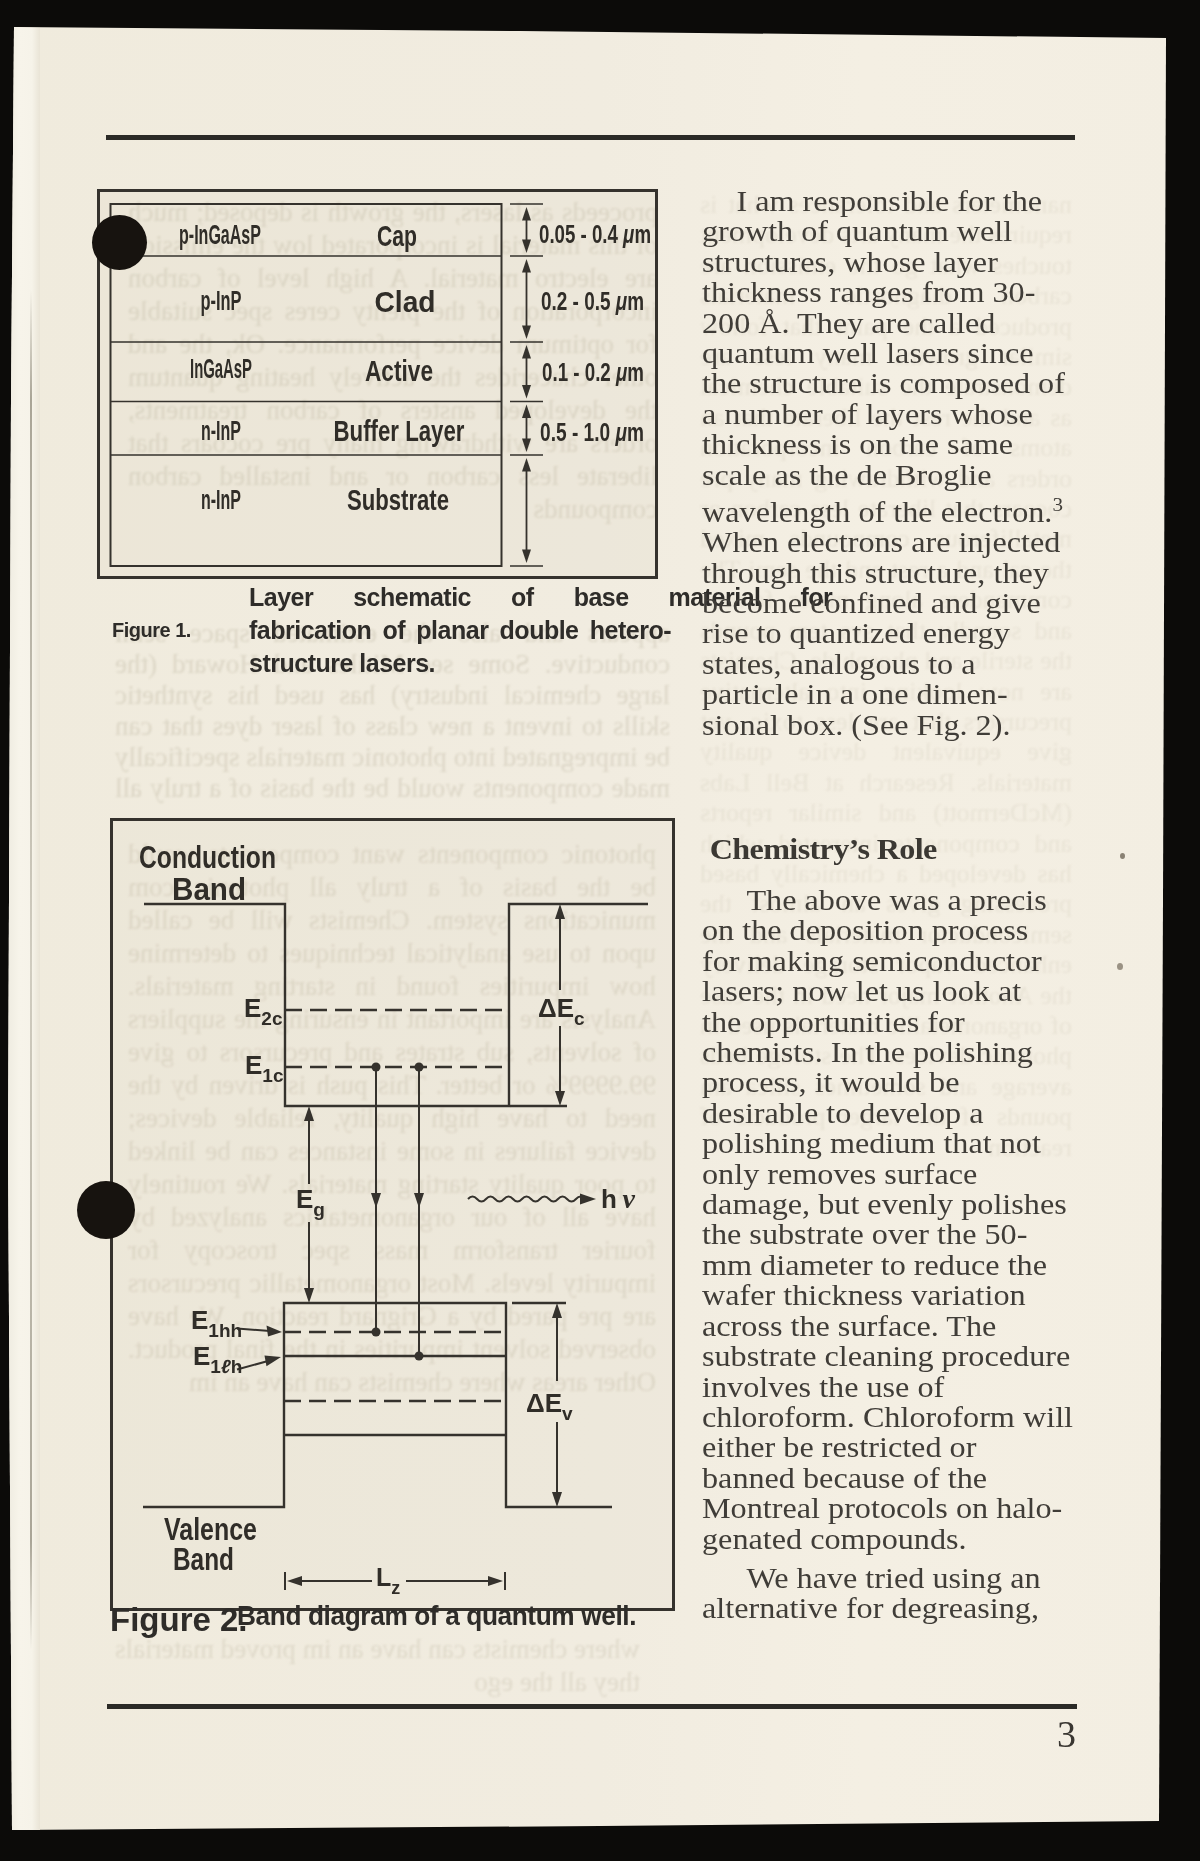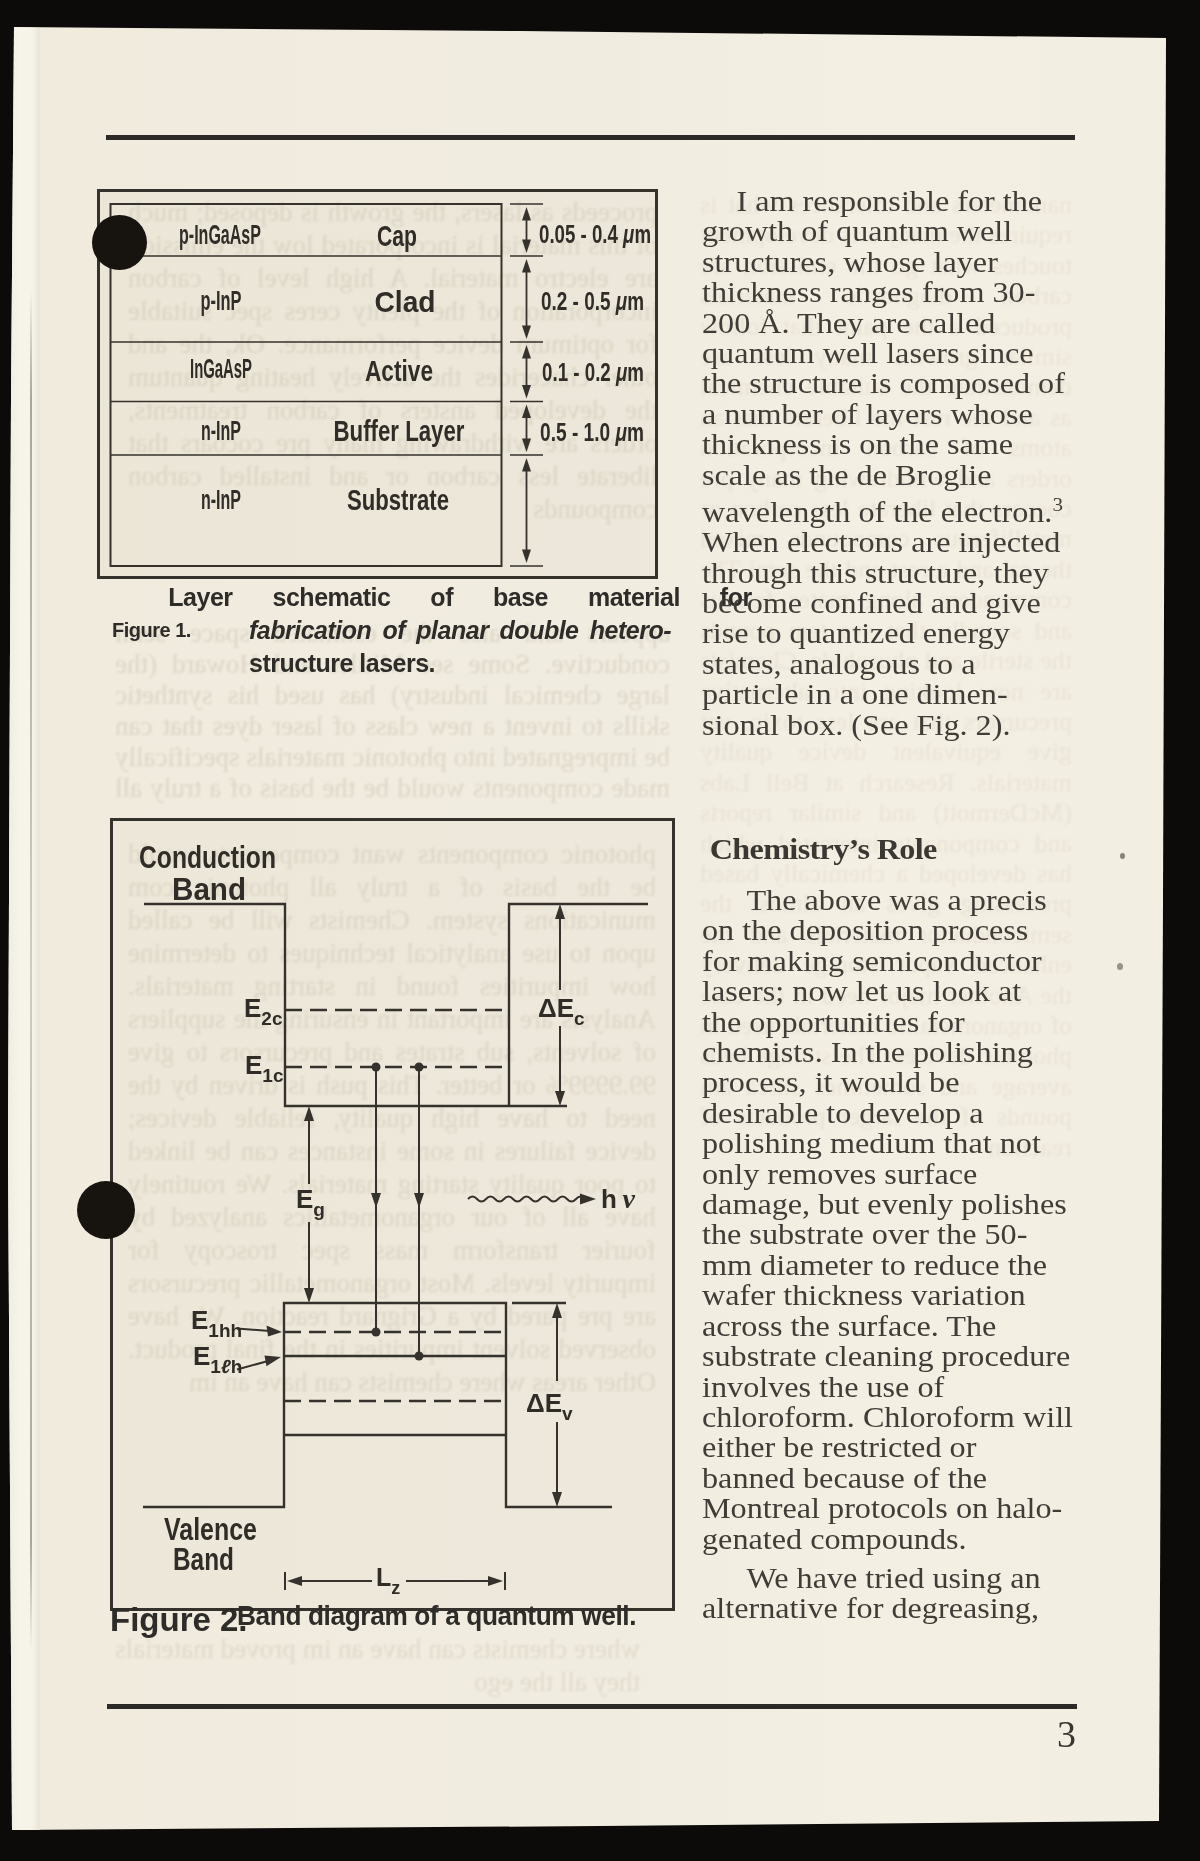--- a/index.html
+++ b/index.html
@@ -102,29 +102,29 @@
         <text x="444" y="121" textLength="103" lengthAdjust="spacingAndGlyphs">0.2 - 0.5 <tspan font-style="italic">μ</tspan>m</text>
         <text x="445" y="192" textLength="102" lengthAdjust="spacingAndGlyphs">0.1 - 0.2 <tspan font-style="italic">μ</tspan>m</text>
         <text x="443" y="252" textLength="104" lengthAdjust="spacingAndGlyphs">0.5 - 1.0 <tspan font-style="italic">μ</tspan>m</text>
       </g>
     </g>
   </svg>
   </div>
 
   <div class="abs cap" style="left:112px;top:581px;font-size:20px;letter-spacing:-0.5px;margin-top:38px;">Figure 1.</div>
   <div class="abs cap" style="left:249px;top:581px;width:422px;font-size:25px;letter-spacing:-0.5px;line-height:33px;">
-    <div style="display:flex;justify-content:center;gap:40px;">
+    <div style="display:flex;justify-content:space-between;gap:40px;">
       <span>Layer</span>
       <span>schematic</span>
       <span>of</span>
       <span>base</span>
       <span>material</span>
       <span>for</span>
     </div>
-    <div style="display:flex;justify-content:space-between;font-style:italic;">
+    <div style="display:flex;justify-content:space-between;">
       <span>fabrication</span>
       <span>of</span>
       <span>planar</span>
       <span>double</span>
       <span>hetero-</span>
     </div>
     <div>structure lasers.</div>
   </div>
 
   <div class="abs" id="fig2" style="left:110px;top:808px;margin-top:10px;">

